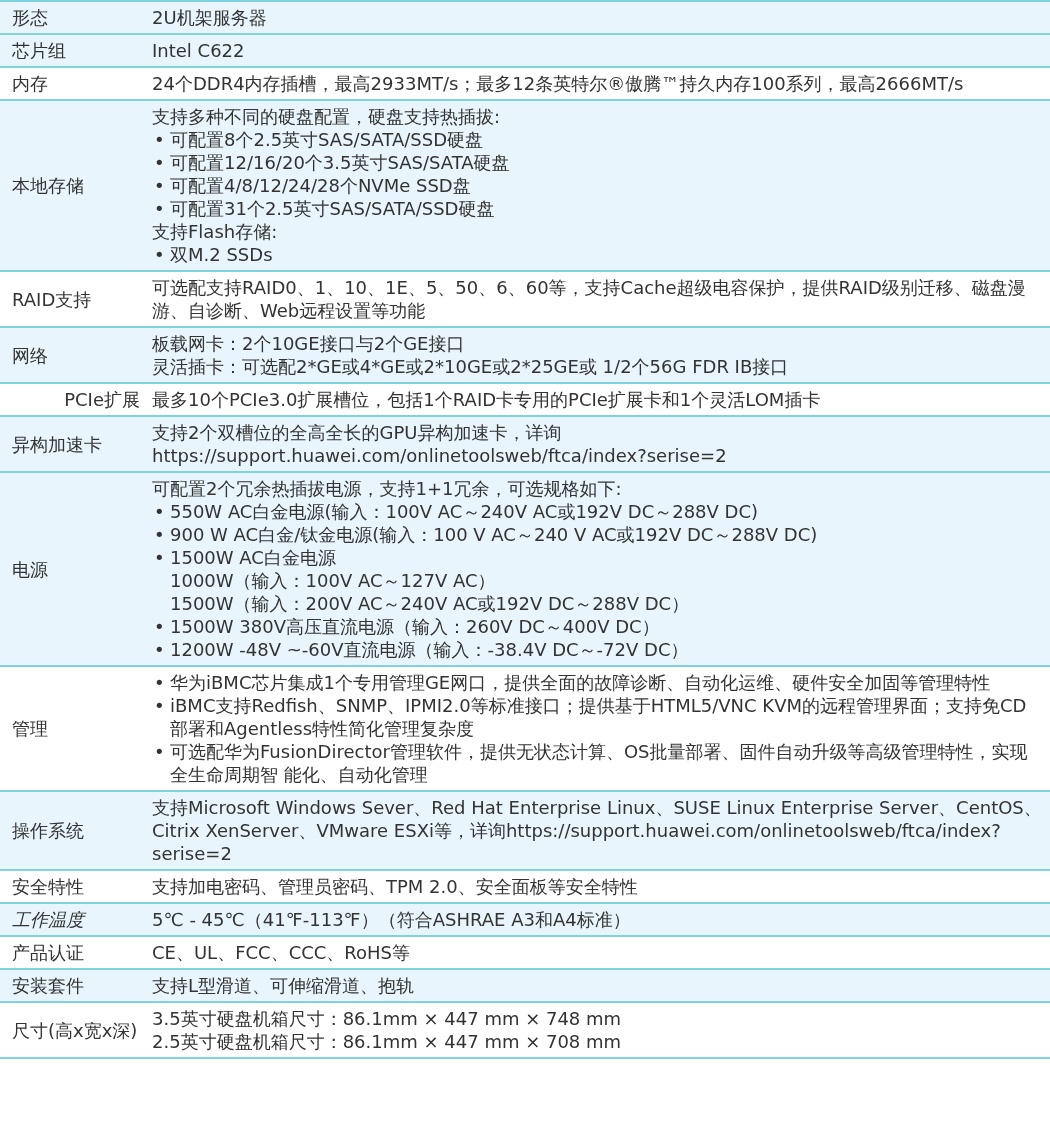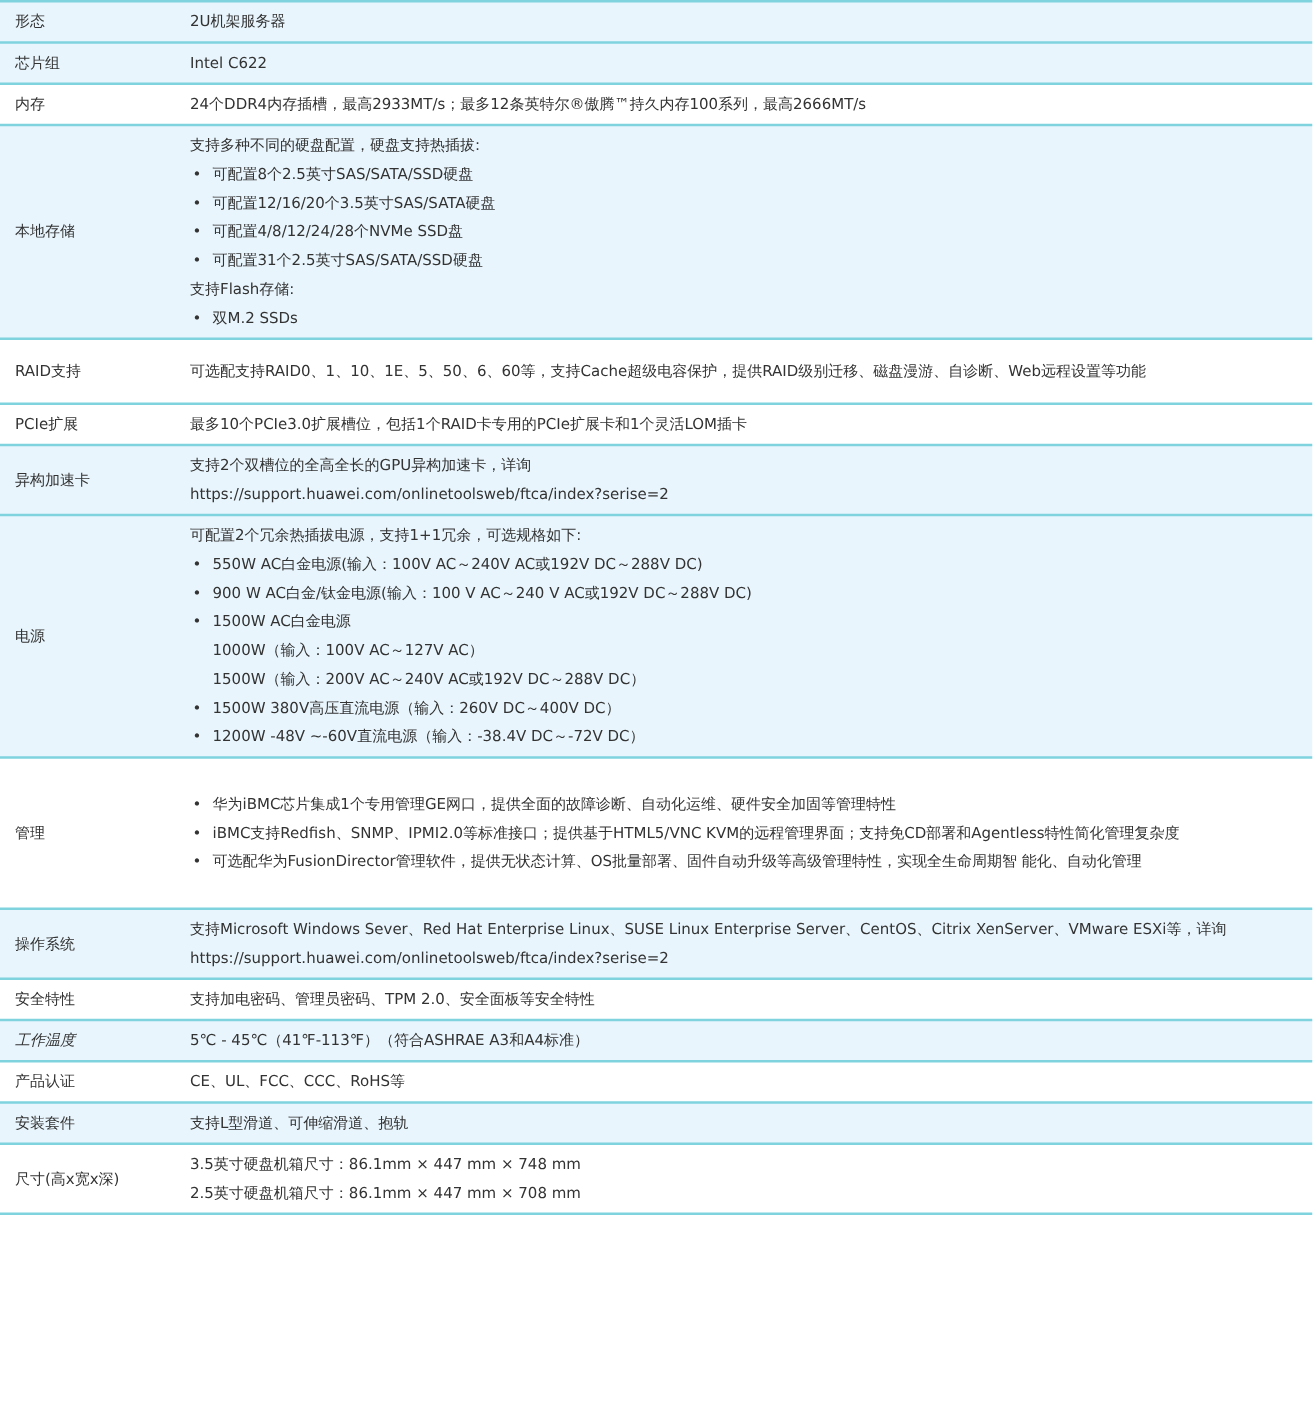--- a/index.html
+++ b/index.html
@@ -1,18 +1,18 @@
 <!DOCTYPE html>
 <html><head>
 <meta charset="utf-8">
 <style>
   html, body { margin: 0; padding: 0; background: #ffffff; }
   body { width: 1050px; height: 1132px; overflow: hidden; font-family: "DejaVu Sans", "Liberation Sans", sans-serif; color: #333333; }
   table.spec { border-collapse: collapse; width: 1050px; table-layout: fixed; border-top: 2px solid #7fd3df; }
-  table.spec td { border-bottom: 2px solid #7fd3df; vertical-align: middle; font-size: 12px; line-height: 23px; padding: 4px 0; }
+  table.spec td { border-bottom: 2px solid #7fd3df; vertical-align: middle; font-size: 18px; line-height: 23px; padding: 4px 0; }
   table.spec tr.alt td { background: #e8f5fc; }
   td.label { width: 140px; padding-left: 12px !important; box-sizing: border-box; }
   td.value { padding-left: 12px !important; padding-right: 8px !important; }
   .line { display: block; white-space: normal; }
   .bullet { display: block; position: relative; padding-left: 18px; }
   .bullet::before { content: "•"; position: absolute; left: 2px; top: 0; }
   .sub { display: block; padding-left: 18px; }
 </style>
 </head>
 <body>
@@ -48,22 +48,29 @@
           <span class="line">支持Flash存储:</span>
           <span class="bullet">双M.2 SSDs</span>
         </td>
       </tr>
       <tr>
         <td class="label" style="height: 52px;">RAID支持</td>
         <td class="value">
           <span class="line">可选配支持RAID0、1、10、1E、5、50、6、60等，支持Cache超级电容保护，提供RAID级别迁移、磁盘漫游、自诊断、Web远程设置等功能</span>
         </td>
       </tr>
+      <tr class="alt">
+        <td class="label" style="height: 53px;">网络</td>
+        <td class="value">
+          <span class="line">板载网卡：2个10GE接口与2个GE接口</span>
+          <span class="line">灵活插卡：可选配2*GE或4*GE或2*10GE或2*25GE或 1/2个56G  FDR IB接口</span>
+        </td>
+      </tr>
       <tr>
-        <td class="label" style="height: 29px;">PCIe扩展</td>
+        <td class="label" style="height: 29px; text-align: right;">PCIe扩展</td>
         <td class="value">
           <span class="line">最多10个PCIe3.0扩展槽位，包括1个RAID卡专用的PCIe扩展卡和1个灵活LOM插卡</span>
         </td>
       </tr>
       <tr class="alt">
         <td class="label" style="height: 55px;">异构加速卡</td>
         <td class="value">
           <span class="line">支持2个双槽位的全高全长的GPU异构加速卡，详询</span>
           <span class="line">https://support.huawei.com/onlinetoolsweb/ftca/index?serise=2</span>
         </td>

